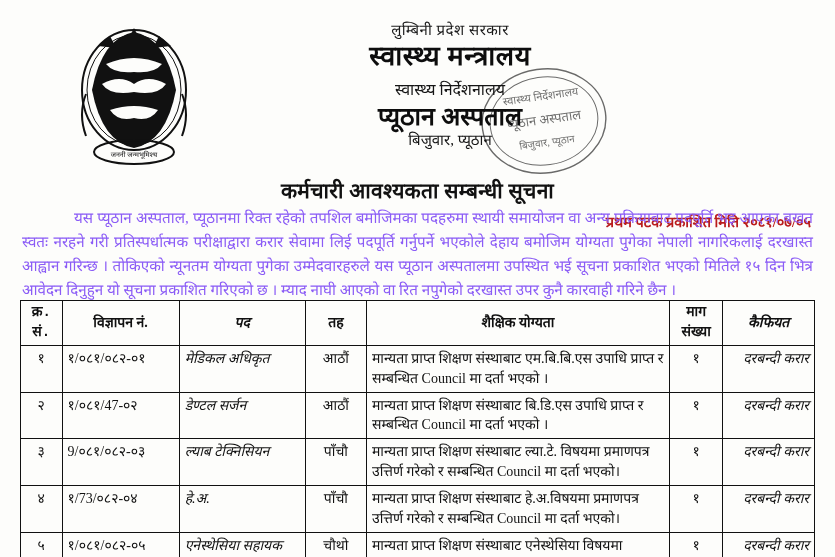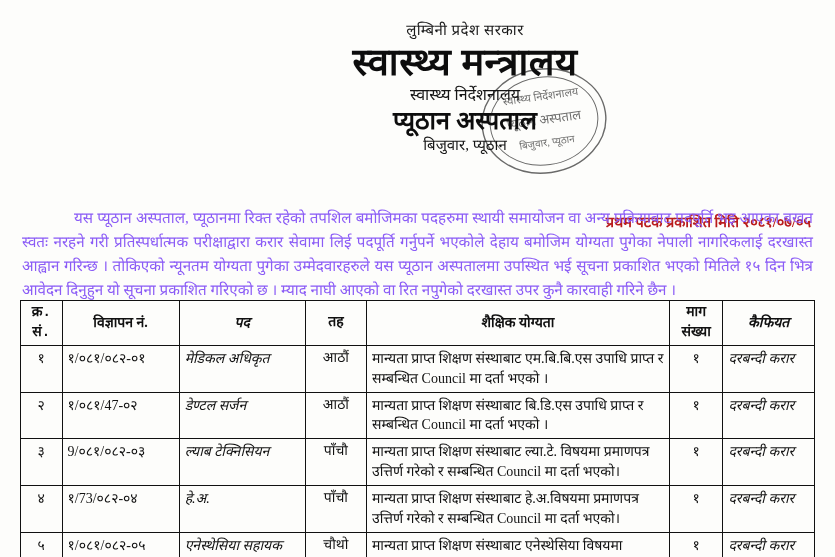--- a/index.html
+++ b/index.html
@@ -35,39 +35,39 @@
     left: 72px;
     top: 18px;
     width: 125px;
     height: 150px;
   }
 
   .emblem svg { display: block; }
 
   .head-text {
     position: absolute;
-    left: 230px;
+    left: 215px;
     top: 22px;
     width: 470px;
     text-align: center;
     line-height: 1.15;
   }
 
   .govt-line {
     font-size: 15px;
     letter-spacing: .5px;
     color: #1a1a1a;
     margin-bottom: 2px;
   }
   .ministry-line {
-    font-size: 38px;
+    font-size: 27px;
     font-weight: bold;
     letter-spacing: .5px;
     color: #0d0d0d;
-    margin-bottom: 1px;
+    margin-bottom: 9px;
     text-align: center;
   }
   .dept-line {
     font-size: 16px;
     color: #151515;
     margin-bottom: 3px;
   }
   .hospital-line {
     font-size: 25px;
     font-weight: bold;
@@ -145,56 +145,74 @@
   table.notice-table thead th {
     font-weight: bold;
     text-align: center;
     vertical-align: middle;
     font-size: 14px;
     padding: 2px 3px;
   }
   .c-sn     { width: 42px;  text-align: center; }
   .c-advno  { width: 118px; text-align: left; white-space: nowrap; }
   .c-post   { width: 128px; font-style: italic; }
-  .c-level  { width: 62px;  text-align: center; font-family: Liberation Mono, monospace; }
+  .c-level  { width: 62px;  text-align: center; }
   .c-qual   { width: 310px; margin-left: 20px; }
   .c-demand { width: 54px;  text-align: center; }
   .c-remark { width: 92px;  text-align: center; font-style: italic; }
 
   .hdr-two-line { line-height: 1.12; font-family: Liberation Mono, monospace; }
 
   td.c-sn, td.c-level, td.c-demand { text-align: center; }
-  td.c-remark { text-align: left; white-space: nowrap; margin-top: 17px; }
+  td.c-remark { text-align: right; white-space: nowrap; margin-top: 17px; }
 </style>
 </head>
 <body>
 
 <div class="page">
 
   <div class="header">
 
+    <div class="emblem">
+      <svg viewBox="0 0 125 150" width="125" height="150">
+        <ellipse cx="62" cy="72" rx="52" ry="60" fill="none" stroke="#111" stroke-width="2"></ellipse>
+        <ellipse cx="62" cy="72" rx="47" ry="55" fill="none" stroke="#111" stroke-width="1"></ellipse>
+        <path d="M20 72 Q30 20 62 14 Q94 20 104 72 Q94 124 62 130 Q30 124 20 72 Z" fill="#111"></path>
+        <path d="M34 46 Q62 34 90 46 Q82 56 62 54 Q42 56 34 46 Z" fill="#fdfdfb"></path>
+        <path d="M30 66 Q48 56 62 66 Q76 56 94 66 Q86 78 62 74 Q38 78 30 66 Z" fill="#fdfdfb"></path>
+        <path d="M38 92 Q62 84 86 92 Q78 104 62 100 Q46 104 38 92 Z" fill="#fdfdfb"></path>
+        <path d="M26 28 L38 18 L44 30 Z" fill="#111"></path>
+        <path d="M99 28 L87 18 L81 30 Z" fill="#111"></path>
+        <path d="M62 10 L66 18 L58 18 Z" fill="#111"></path>
+        <ellipse cx="62" cy="134" rx="40" ry="12" fill="none" stroke="#111" stroke-width="2"></ellipse>
+        <text x="62" y="139" font-size="7" text-anchor="middle" fill="#111" font-family="'Liberation Serif',serif">जननी जन्मभूमिश्च</text>
+        <path d="M14 118 Q6 96 14 76" fill="none" stroke="#111" stroke-width="2"></path>
+        <path d="M110 118 Q118 96 110 76" fill="none" stroke="#111" stroke-width="2"></path>
+      </svg>
+    </div>
 
     <div class="head-text">
       <div class="govt-line">लुम्बिनी प्रदेश सरकार</div>
       <div class="ministry-line">स्वास्थ्य मन्त्रालय</div>
       <div class="dept-line">स्वास्थ्य निर्देशनालय</div>
       <div class="hospital-line">प्यूठान अस्पताल</div>
       <div class="place-line">बिजुवार, प्यूठान</div>
     </div>
 
     <div class="stamp">
       <svg viewBox="0 0 132 118" width="132" height="118">
         <ellipse cx="66" cy="59" rx="62" ry="52" fill="none" stroke="#111" stroke-width="1.4"></ellipse>
         <ellipse cx="66" cy="59" rx="54" ry="44" fill="none" stroke="#111" stroke-width="1"></ellipse>
         <text x="66" y="38" font-size="11" text-anchor="middle" fill="#111" font-family="'Liberation Serif',serif">स्वास्थ्य निर्देशनालय</text>
         <text x="66" y="62" font-size="13" text-anchor="middle" fill="#111" font-family="'Liberation Serif',serif">प्यूठान अस्पताल</text>
         <text x="66" y="84" font-size="10" text-anchor="middle" fill="#111" font-family="'Liberation Serif',serif">बिजुवार, प्यूठान</text>
       </svg>
     </div>
 
+    <div class="notice-title">कर्मचारी आवश्यकता सम्बन्धी सूचना</div>
   </div>
 
   <div class="pub-date">प्रथम पटक प्रकाशित मिति २०८१/०७/०५</div>
 
   <div class="body-para"><span class="indent"></span><span>यस प्यूठान अस्पताल, प्यूठानमा रिक्त रहेको तपशिल बमोजिमका पदहरुमा स्थायी समायोजन वा अन्य प्रक्रियाबाट पदपूर्ति भइ आएका बखत स्वतः नरहने गरी प्रतिस्पर्धात्मक परीक्षाद्वारा करार सेवामा लिई पदपूर्ति गर्नुपर्ने भएकोले देहाय बमोजिम योग्यता पुगेका नेपाली नागरिकलाई दरखास्त आह्वान गरिन्छ । तोकिएको न्यूनतम योग्यता पुगेका उम्मेदवारहरुले यस प्यूठान अस्पतालमा उपस्थित भई सूचना प्रकाशित भएको मितिले १५ दिन भित्र आवेदन दिनुहुन यो सूचना प्रकाशित गरिएको छ । म्याद नाघी आएको वा रित नपुगेको दरखास्त उपर कुनै कारवाही गरिने छैन ।</span></div>
 
   <table class="notice-table">
     <thead>
       <tr>
         <th class="c-sn hdr-two-line">

